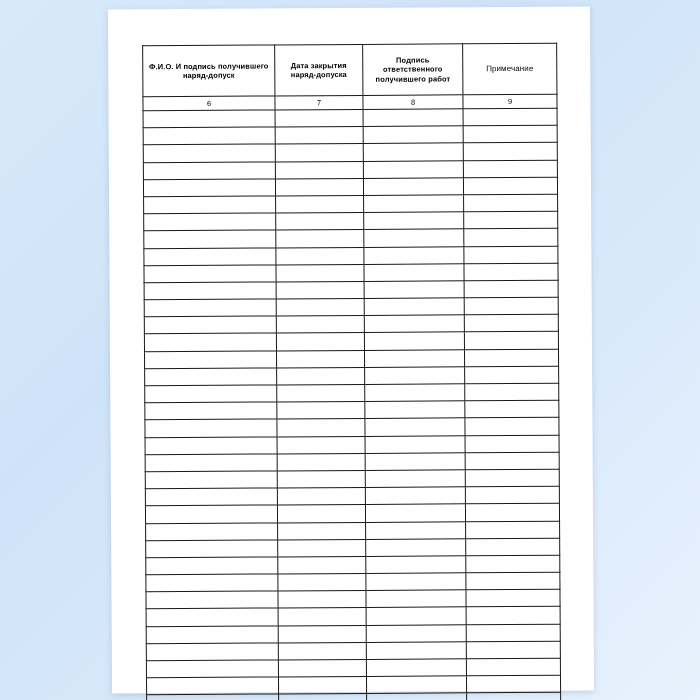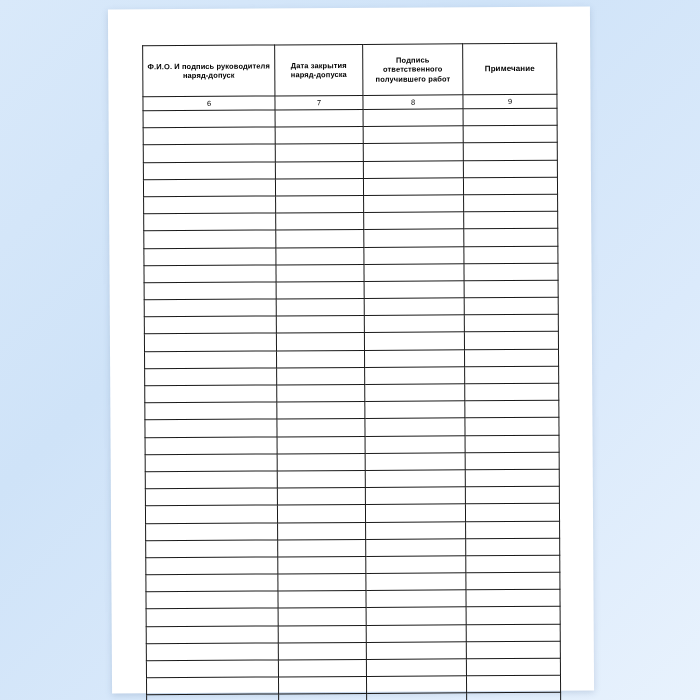--- a/index.html
+++ b/index.html
@@ -69,21 +69,21 @@
     vertical-align: middle;
     text-align: center;
     font-size: 7.5px;
     line-height: 1.25;
     font-weight: bold;
     color: #000000;
     padding: 2px 3px;
     letter-spacing: 0.1px;
   }
   tr.header-row td.col-note {
-    font-weight: bold;
+    font-weight: normal;
     font-size: 8px;
   }
 
   
   tr.number-row td {
     height: 13px;
     text-align: center;
     vertical-align: middle;
     font-size: 7.5px;
     color: #000000;
@@ -121,21 +121,21 @@
   <div id="table-wrap">
     <table class="form-table">
       <colgroup>
         <col class="c1">
         <col class="c2">
         <col class="c3">
         <col class="c4">
       </colgroup>
       <tbody id="table-body">
         <tr class="header-row">
-          <td>Ф.И.О. И подпись руководителя наряд-допуск</td>
+          <td>Ф.И.О. И подпись получившего наряд-допуск</td>
           <td>Дата закрытия наряд-допуска</td>
           <td>Подпись ответственного получившего работ</td>
           <td class="col-note">Примечание</td>
         </tr>
         <tr class="number-row">
           <td>6</td>
           <td>7</td>
           <td>8</td>
           <td>9</td>
         </tr>

